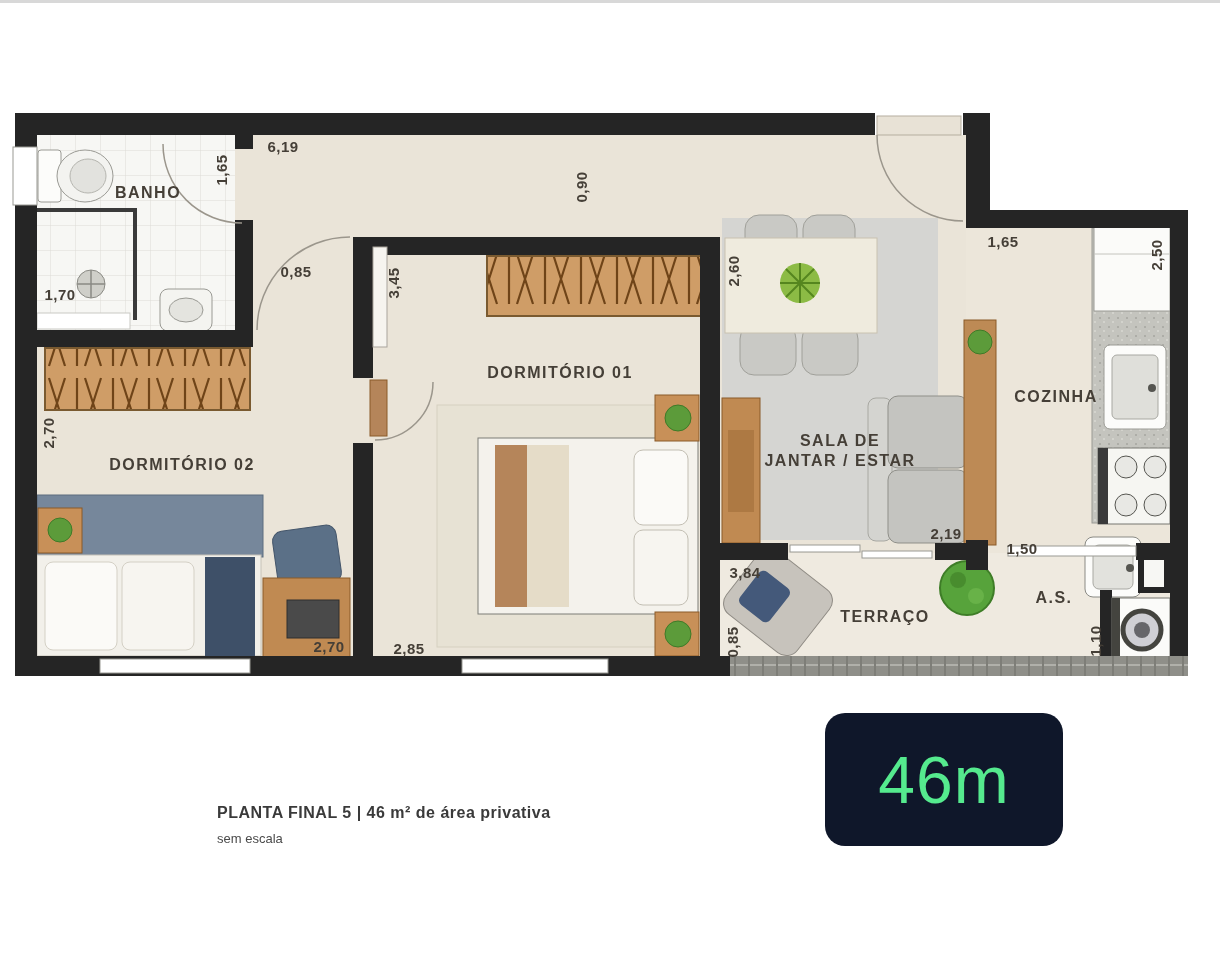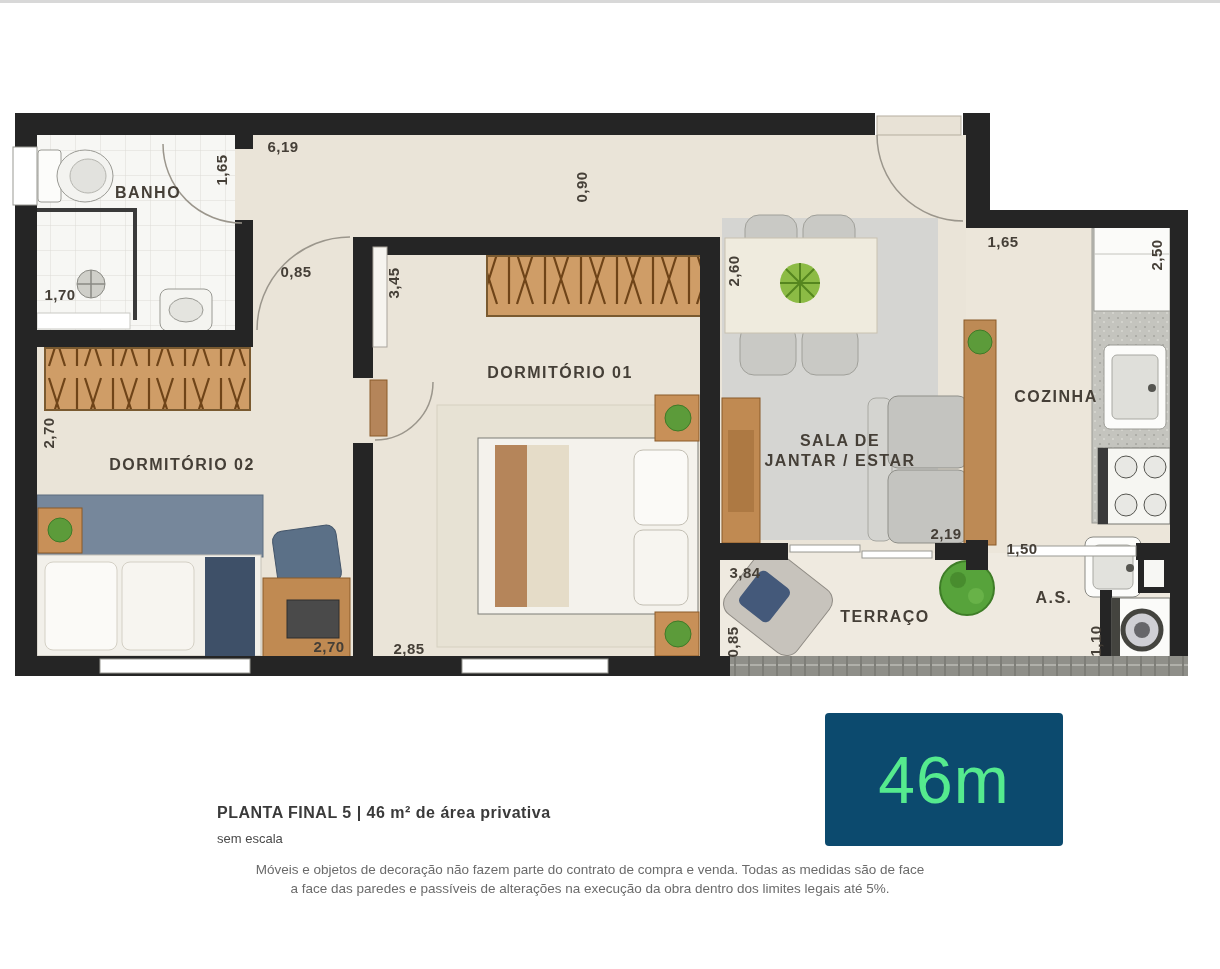--- a/index.html
+++ b/index.html
@@ -8,22 +8,22 @@
   .top-line{position:absolute;left:0;top:0;width:100%;height:3px;background:#d8d8d8;}
   svg{position:absolute;left:0;top:0;}
   svg text{font-family:"Liberation Sans",sans-serif;fill:#453F37;}
   .room-label{font-size:16px;font-weight:bold;letter-spacing:1.5px;}
   .dim-label{font-size:15px;font-weight:bold;letter-spacing:0.5px;}
   .footer-title{position:absolute;left:217px;top:804px;font-size:16px;font-weight:bold;
                 color:#3a3a3a;letter-spacing:0.5px;}
   .footer-scale{position:absolute;left:217px;top:831px;font-size:13px;color:#4a4a4a;text-align:center;}
   .footer-disclaimer{position:absolute;left:120px;top:861px;width:940px;text-align:center;
                      font-size:13.5px;line-height:1.4;color:#6b6b6b;}
-  .area-badge{position:absolute;left:825px;top:713px;width:238px;height:133px;border-radius:4px;
-              background:#0c4a6e;display:flex;align-items:center;justify-content:center;}
+  .area-badge{position:absolute;left:825px;top:713px;width:238px;height:133px;border-radius:20px;
+              background:#0f172a;display:flex;align-items:center;justify-content:center;}
   .area-badge span{font-size:66px;color:#55EA8E;letter-spacing:1px;}
 </style>
 </head>
 <body>
 
 <div class="page">
   <div class="top-line"></div>
 
   <svg width="1220" height="969" viewBox="0 0 1220 969">
     <defs>
@@ -223,20 +223,16 @@
       <text class="dim-label" x="946" y="539">2,19</text>
       <text class="dim-label" x="1022" y="554">1,50</text>
       <text class="dim-label" x="745" y="578">3,84</text>
       <text class="dim-label" x="733" y="647" transform="rotate(-90 733 642)">0,85</text>
       <text class="dim-label" x="1096" y="646" transform="rotate(-90 1096 641)">1,10</text>
     </g>
   </svg>
 
   <div class="footer-title">PLANTA FINAL 5 | 46 m² de área privativa</div>
   <div class="footer-scale">sem escala</div>
-  <div class="footer-disclaimer">
-    <div>Móveis e objetos de decoração não fazem parte do contrato de compra e venda. Todas as medidas são de face</div>
-    <div>a face das paredes e passíveis de alterações na execução da obra dentro dos limites legais até 5%.</div>
-  </div>
   <div class="area-badge">
     <span>46m</span>
   </div>
 </div>
 
 </body></html>

